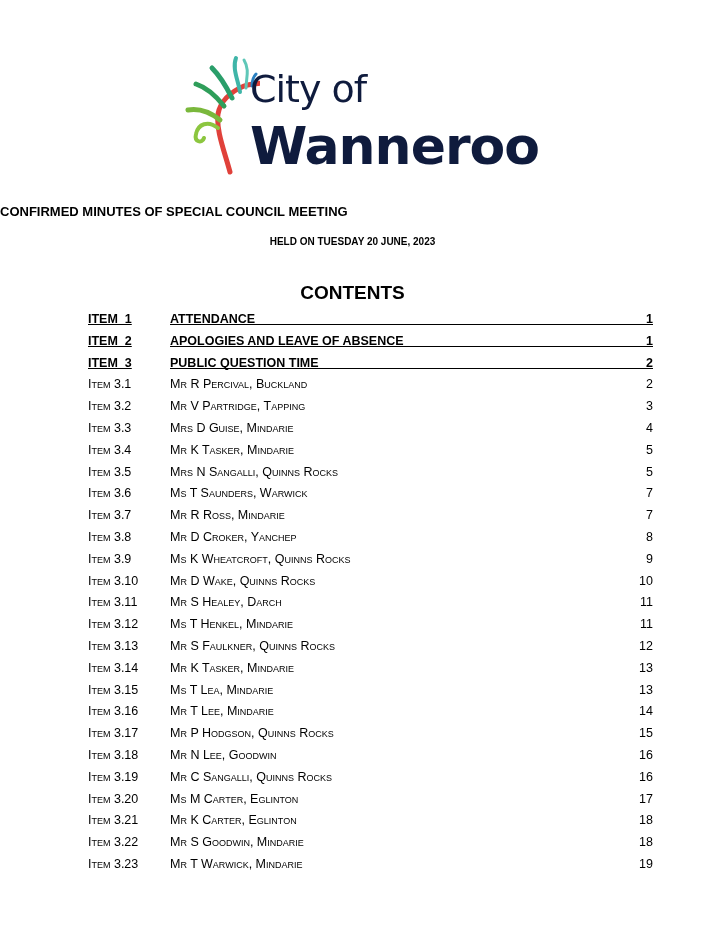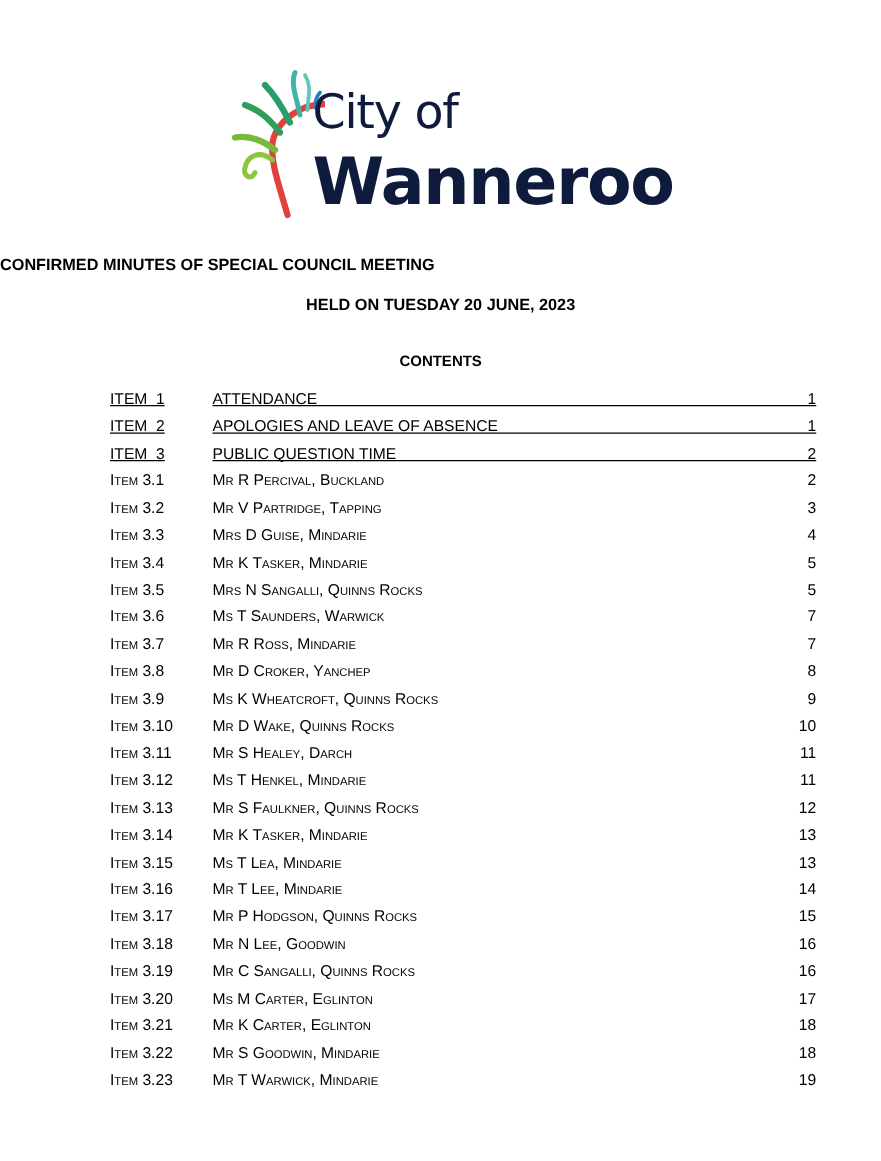--- a/index.html
+++ b/index.html
@@ -15,32 +15,32 @@
   .logo-text-2 {
     position: absolute; left: 70px; top: 66px;
     font-family: "DejaVu Sans", sans-serif; font-weight: bold; font-size: 52px; color: #0f1b3d; letter-spacing: -1px;
   }
   .heading-1 {
     position: absolute; left: 0; width: 705px; top: 204px; text-align: left;
     font-weight: bold; font-size: 13px;
   }
   .heading-2 {
     position: absolute; left: 0; width: 705px; top: 236px; text-align: center;
-    font-weight: bold; font-size: 13px;
+    font-weight: bold; font-size: 10px;
   }
   .contents-title {
     position: absolute; left: 0; width: 705px; top: 282px; text-align: center;
-    font-weight: bold; font-size: 12px;
+    font-weight: bold; font-size: 19px;
   }
   .toc { position: absolute; left: 88px; top: 309px; width: 565px; }
   .row { position: relative; height: 21.8px; font-size: 12.5px; line-height: 20px; }
   .row .num { position: absolute; left: 0; top: 0; }
   .row .title { position: absolute; left: 82px; top: 0; }
   .row .page { position: absolute; right: 0; top: 0; }
-  .row.main { font-weight: normal; text-align: right; }
+  .row.main { font-weight: bold; text-align: right; }
   .row.main .num { text-decoration: underline; }
   .row.main .rule {
     position: absolute; left: 82px; right: 0; top: 15px; height: 0;
     border-bottom: 1.5px solid #000;
   }
   .row.main .title, .row.main .page { background: transparent; }
   .sc { font-variant: small-caps; }
 </style>
 </head>
 <body>

